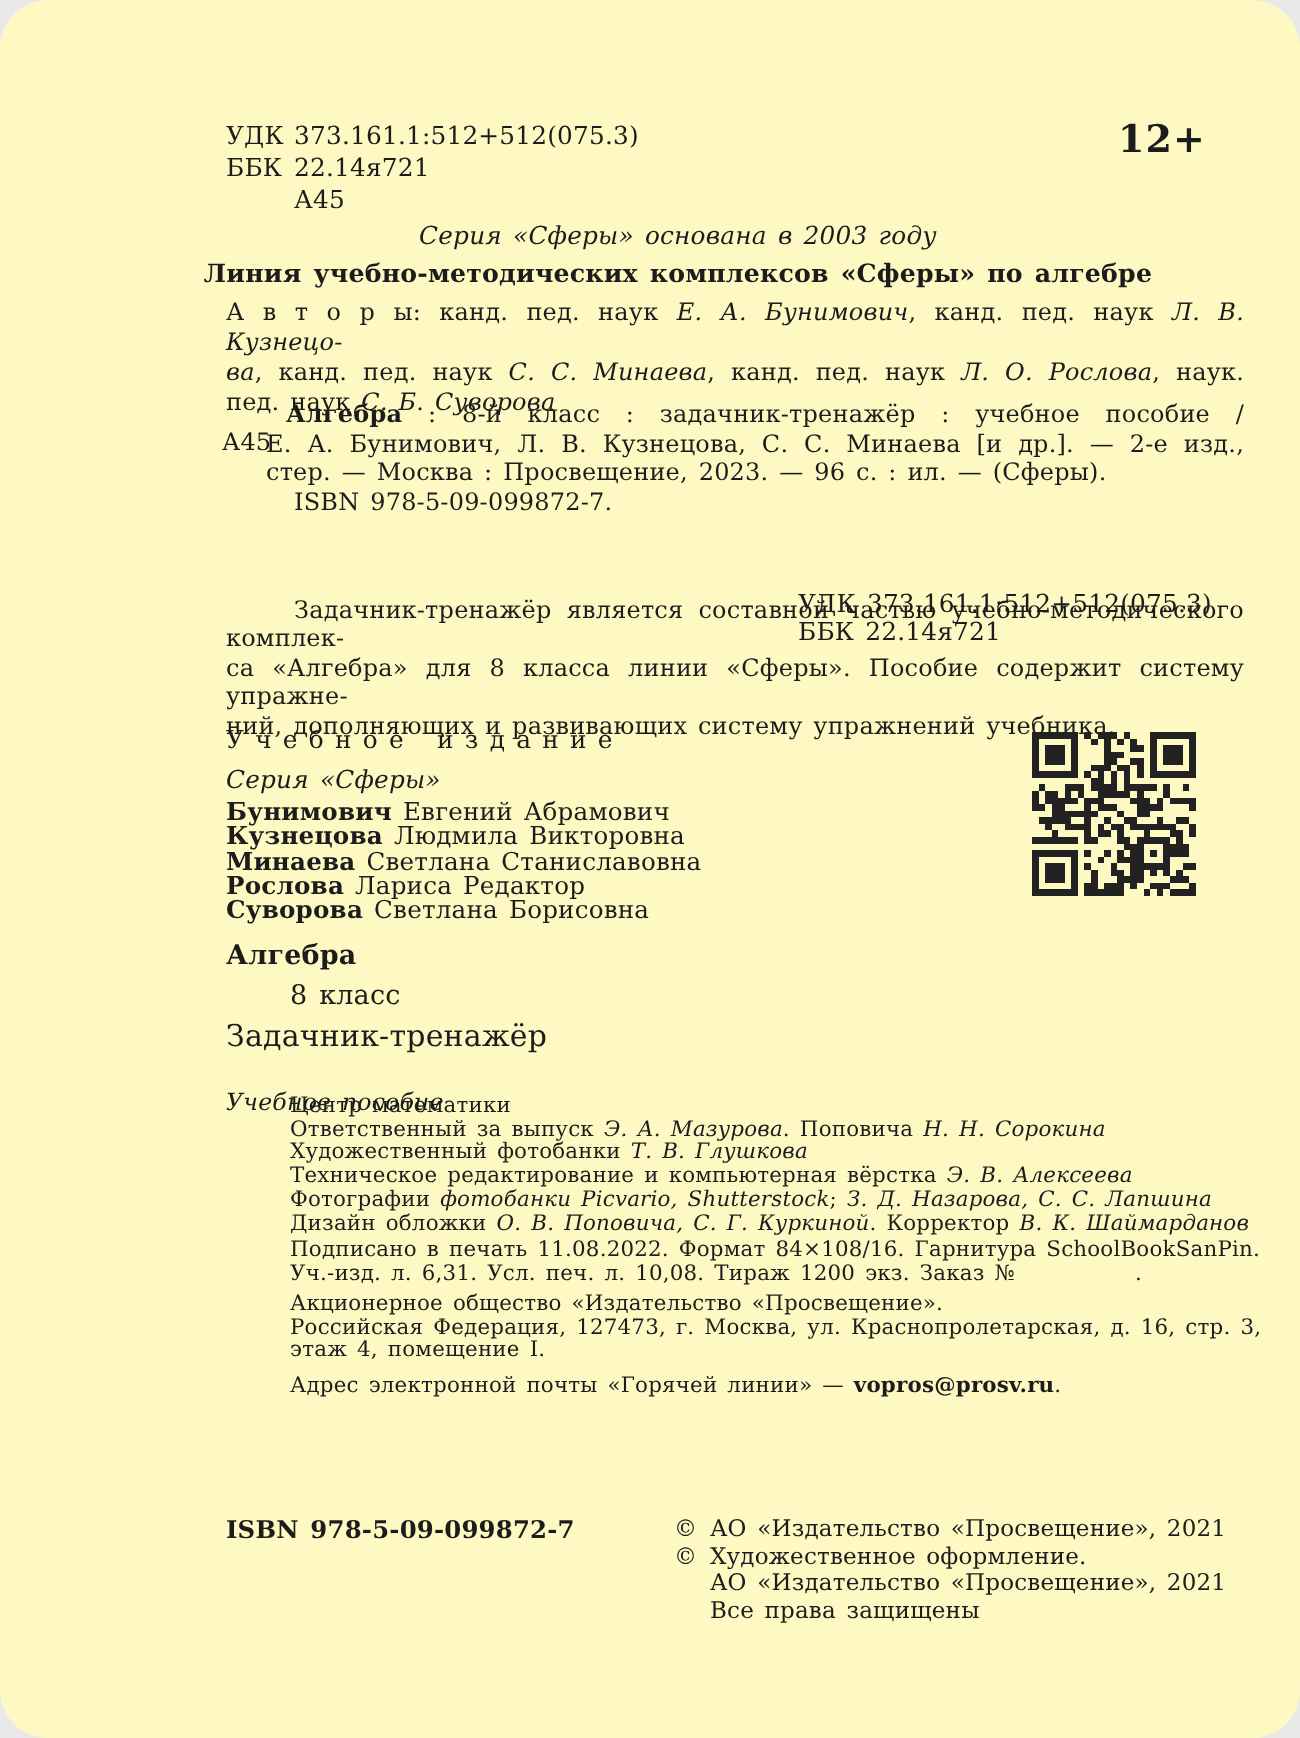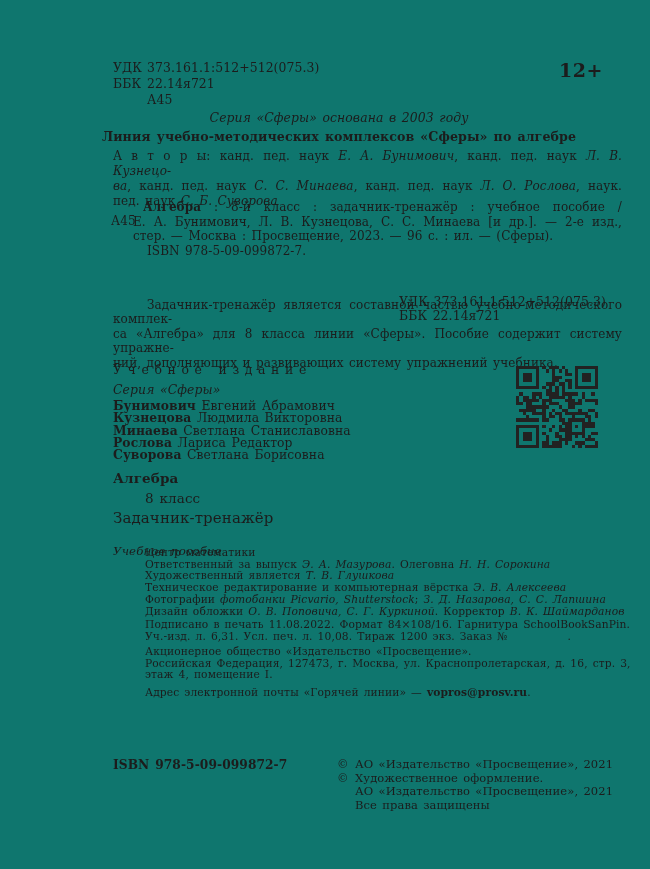--- a/index.html
+++ b/index.html
@@ -1,21 +1,21 @@
 <!DOCTYPE html>
 <html><head>
 <meta charset="utf-8">
 <style>
   * { margin:0; padding:0; box-sizing:border-box; }
   html,body { background:#e9e9e9; }
   .page {
     position:relative; width:650px; height:869px; margin:0 auto;
-    background:#0f766e; color:#1c1c1c;
+    background:#fef9c3; color:#1c1c1c;
     font-family:"DejaVu Serif","Liberation Serif",serif;
-    overflow:hidden; word-spacing:1.5px; letter-spacing:0.1px;
+    overflow:hidden; word-spacing:1.5px; letter-spacing:0.1px;border-radius:24px;
   }
   .abs { position:absolute; }
   .s-r { font-style:normal; font-weight:normal; }
   .s-i { font-style:italic; }
   .s-b { font-weight:bold; }
   .jl { text-align:justify; text-align-last:justify; }
 
   .top-meta { left:113px; top:60px; font-size:12.4px; line-height:16px;
               display:grid; grid-template-columns:34px auto; }
   .age-badge { left:559px; top:59px; font-size:19px; font-weight:bold; letter-spacing:0.5px; }
@@ -441,22 +441,22 @@
       </svg>
   </div>
 
   <div class="abs ed-title">Алгебра</div>
   <div class="abs ed-grade">8 класс</div>
   <div class="abs ed-subtitle">Задачник-тренажёр</div>
   <div class="abs ed-kind">Учебное пособие</div>
 
   <div class="abs credits small">
     <div><span class="s-r">Центр математики</span></div>
-    <div><span class="s-r">Ответственный за выпуск </span><span class="s-i">Э. А. Мазурова</span><span class="s-r">. Олеговна </span><span class="s-i">Н. Н. Сорокина</span></div>
-    <div><span class="s-r">Художественный является </span><span class="s-i">Т. В. Глушкова</span></div>
+    <div><span class="s-r">Ответственный за выпуск </span><span class="s-i">Э. А. Мазурова</span><span class="s-r">. Поповича </span><span class="s-i">Н. Н. Сорокина</span></div>
+    <div><span class="s-r">Художественный фотобанки </span><span class="s-i">Т. В. Глушкова</span></div>
     <div><span class="s-r">Техническое редактирование и компьютерная вёрстка </span><span class="s-i">Э. В. Алексеева</span></div>
     <div><span class="s-r">Фотографии </span><span class="s-i">фотобанки Picvario, Shutterstock</span><span class="s-r">; </span><span class="s-i">З. Д. Назарова, С. С. Лапшина</span></div>
     <div><span class="s-r">Дизайн обложки </span><span class="s-i">О. В. Поповича, С. Г. Куркиной</span><span class="s-r">. Корректор </span><span class="s-i">В. К. Шаймарданов</span></div>
   </div>
 
   <div class="abs print-info small">
     <div>Подписано в печать 11.08.2022. Формат 84×108/16. Гарнитура SchoolBookSanPin.</div>
     <div>Уч.-изд. л. 6,31. Усл. печ. л. 10,08. Тираж 1200 экз. Заказ №&nbsp;&nbsp;&nbsp;&nbsp;&nbsp;&nbsp;&nbsp;&nbsp;&nbsp;&nbsp;&nbsp;&nbsp;.</div>
   </div>
 

